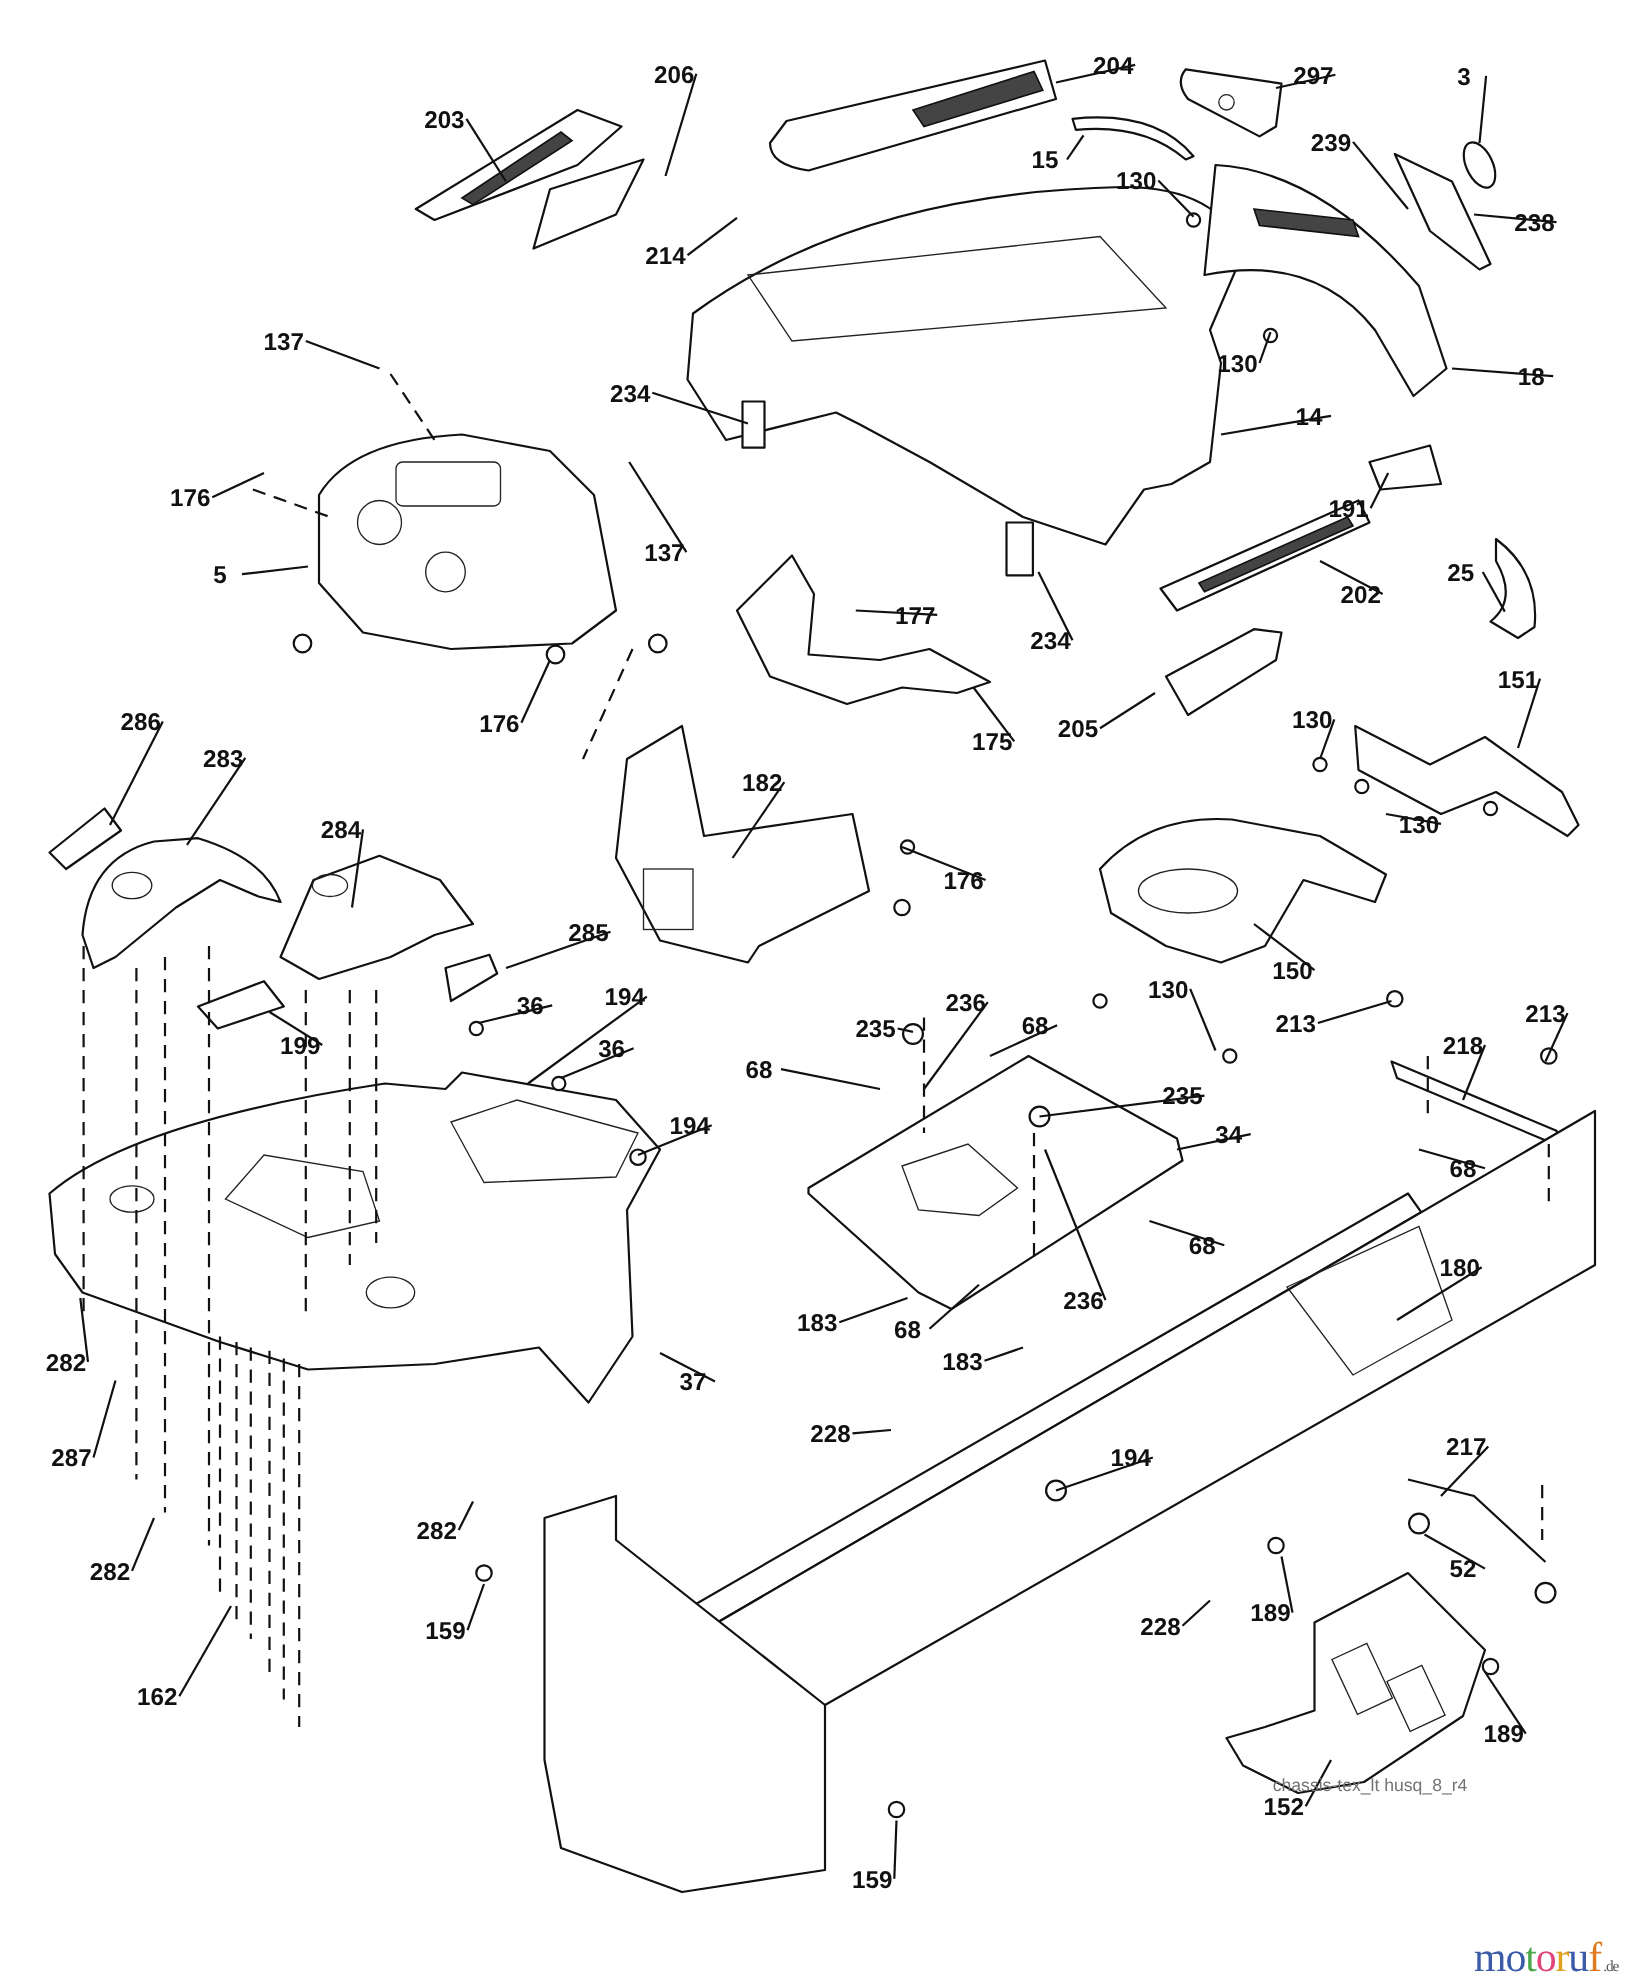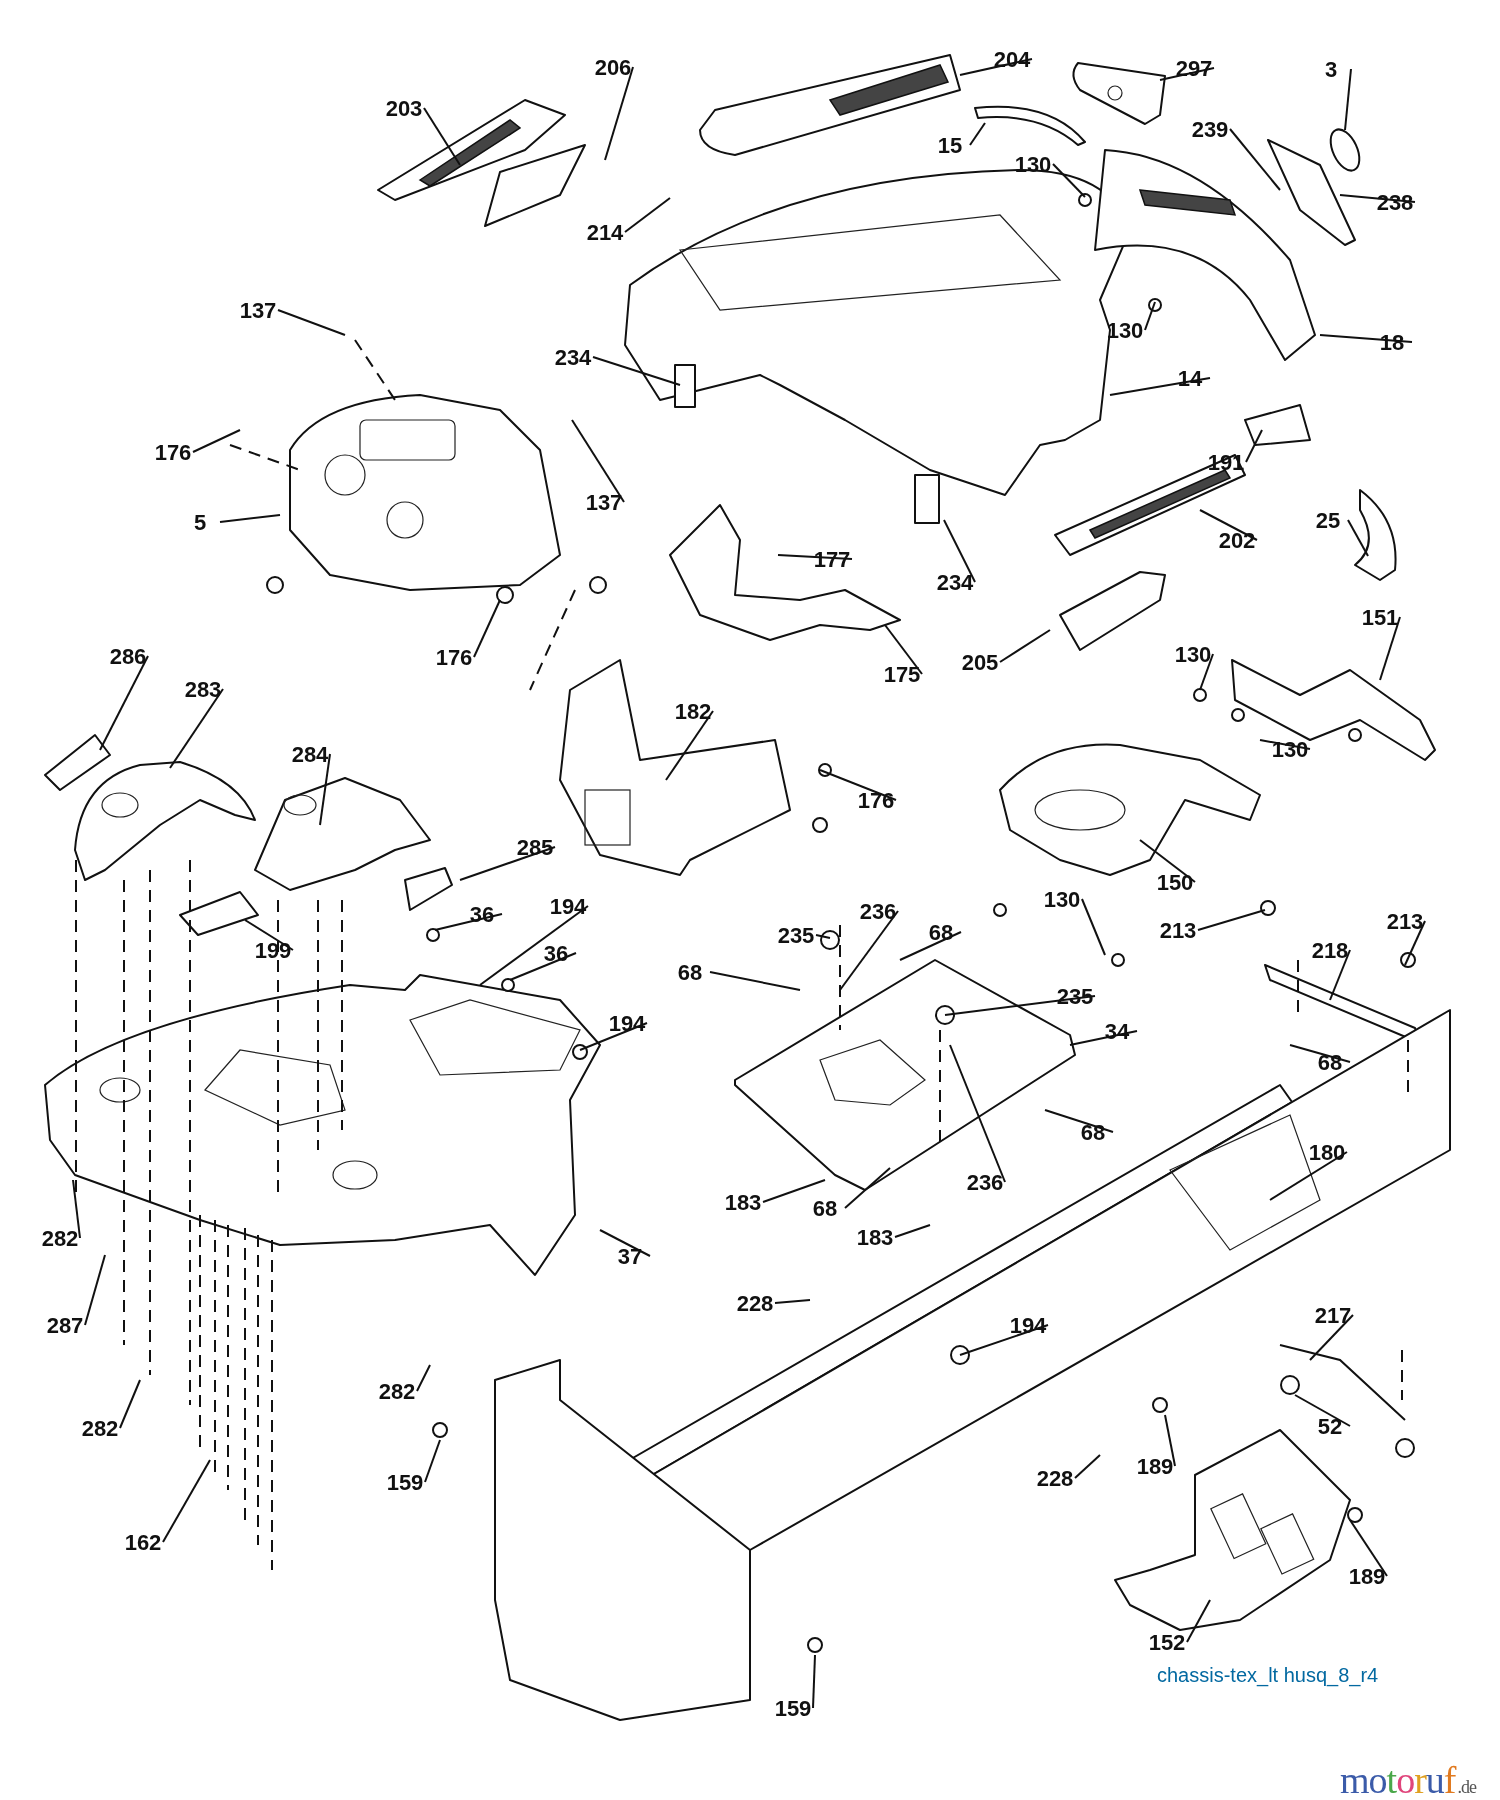--- a/index.html
+++ b/index.html
@@ -7,26 +7,26 @@
          font-family: "Liberation Sans", sans-serif; }
   #diagram { position: absolute; left: 0; top: 0; width: 1500px; height: 1800px; }
   .part { fill: #ffffff; stroke: #111; stroke-width: 2; stroke-linejoin: round; }
   .part-thin { fill: none; stroke: #222; stroke-width: 1.2; }
   .grille { fill: #444; stroke: #111; stroke-width: 1.5; }
   .leader { stroke: #111; stroke-width: 2; fill: none; }
   .dash { stroke: #111; stroke-width: 2; stroke-dasharray: 12 8; fill: none; }
   .fastener { fill: #fff; stroke: #111; stroke-width: 2; }
   .callout { font-family: "Liberation Sans", sans-serif; font-size: 22px; font-weight: bold;
              fill: #111; }
-  .caption { position: absolute; left: 1157px; top: 1664px; font-size: 20px; color: #0369a1;
+  .caption { position: absolute; left: 1157px; top: 1615px; font-size: 16px; color: #737373;
              font-family: "Liberation Sans", sans-serif; }
   .brand { position: absolute; left: 1340px; top: 1758px; font-family: "Liberation Serif", serif;
            font-size: 38px; letter-spacing: -1px; }
   .brand span { display: inline-block; }
-  .brand .tld { font-size: 18px; color: #555; margin-left: 2px; }
+  .brand .tld { font-size: 14px; color: #555; margin-left: 2px; }
 </style>
 </head>
 <body>
 
 <svg id="diagram" viewBox="0 0 1500 1800" xmlns="http://www.w3.org/2000/svg">
 
   <g>
 
     <path class="part" d="M378,190 L525,100 L565,115 L525,150 L395,200 Z"></path>
     <path class="grille" d="M420,180 L510,120 L520,128 L430,186 Z"></path>

